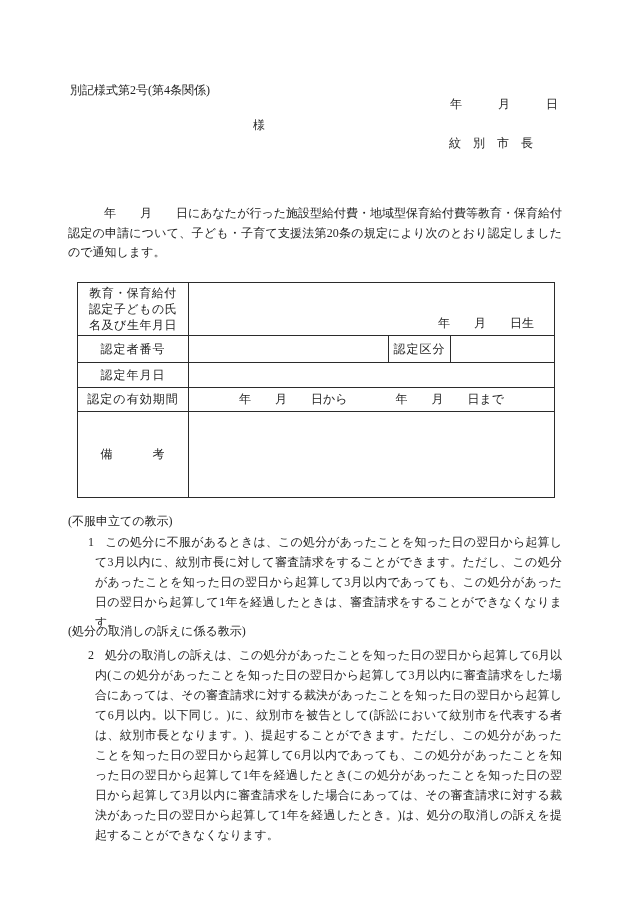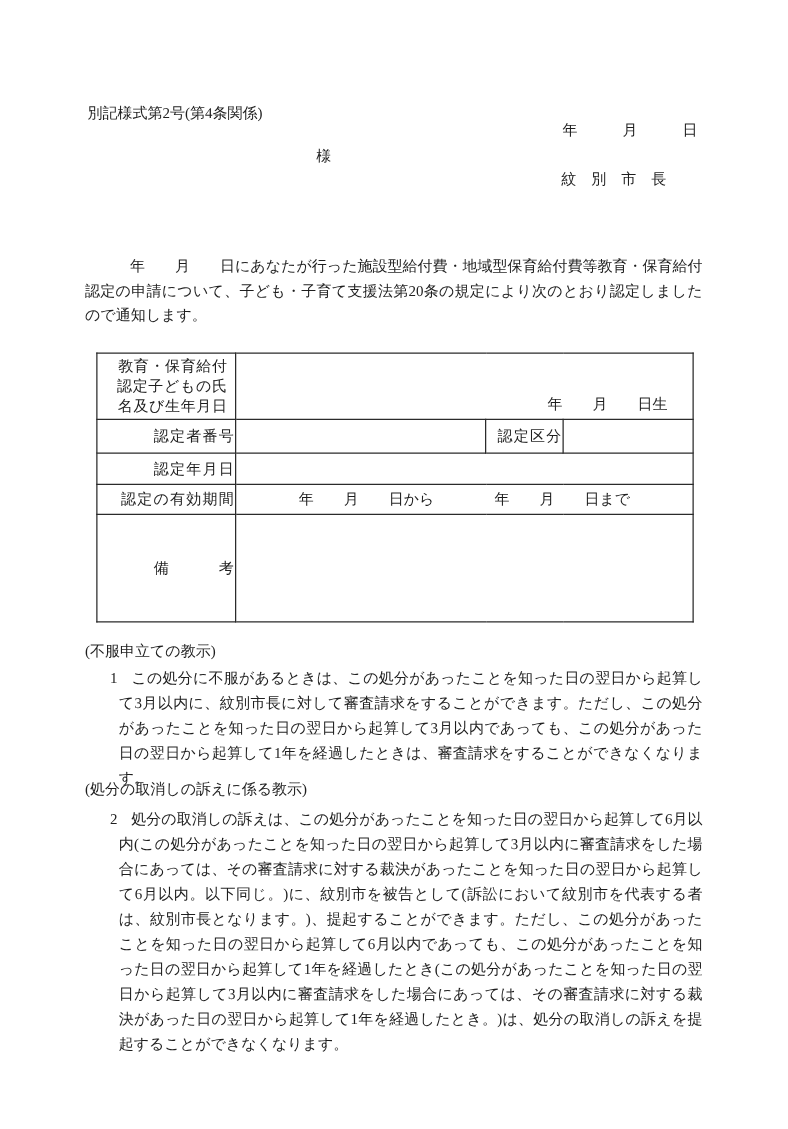--- a/index.html
+++ b/index.html
@@ -31,21 +31,20 @@
     left: 77px; top: 282px;
     width: 477px;
     border-collapse: collapse;
     table-layout: fixed;
   }
   table.cert td {
     border: 1px solid #2b2b2b;
     padding: 0;
     font-size: 12px;
     vertical-align: middle;
-    text-align: right;
   }
   td.lbl { text-align: center; letter-spacing: 1px; }
   #child-label { line-height: 16px; padding: 2px 6px; letter-spacing: 0.5px; }
   #child-value {
     text-align: right; vertical-align: bottom;
     padding: 0 20px 3px 0;
   }
   #period-value { text-align: center; }
   tr.r1 { height: 48px; }
   tr.r2 { height: 27px; }

